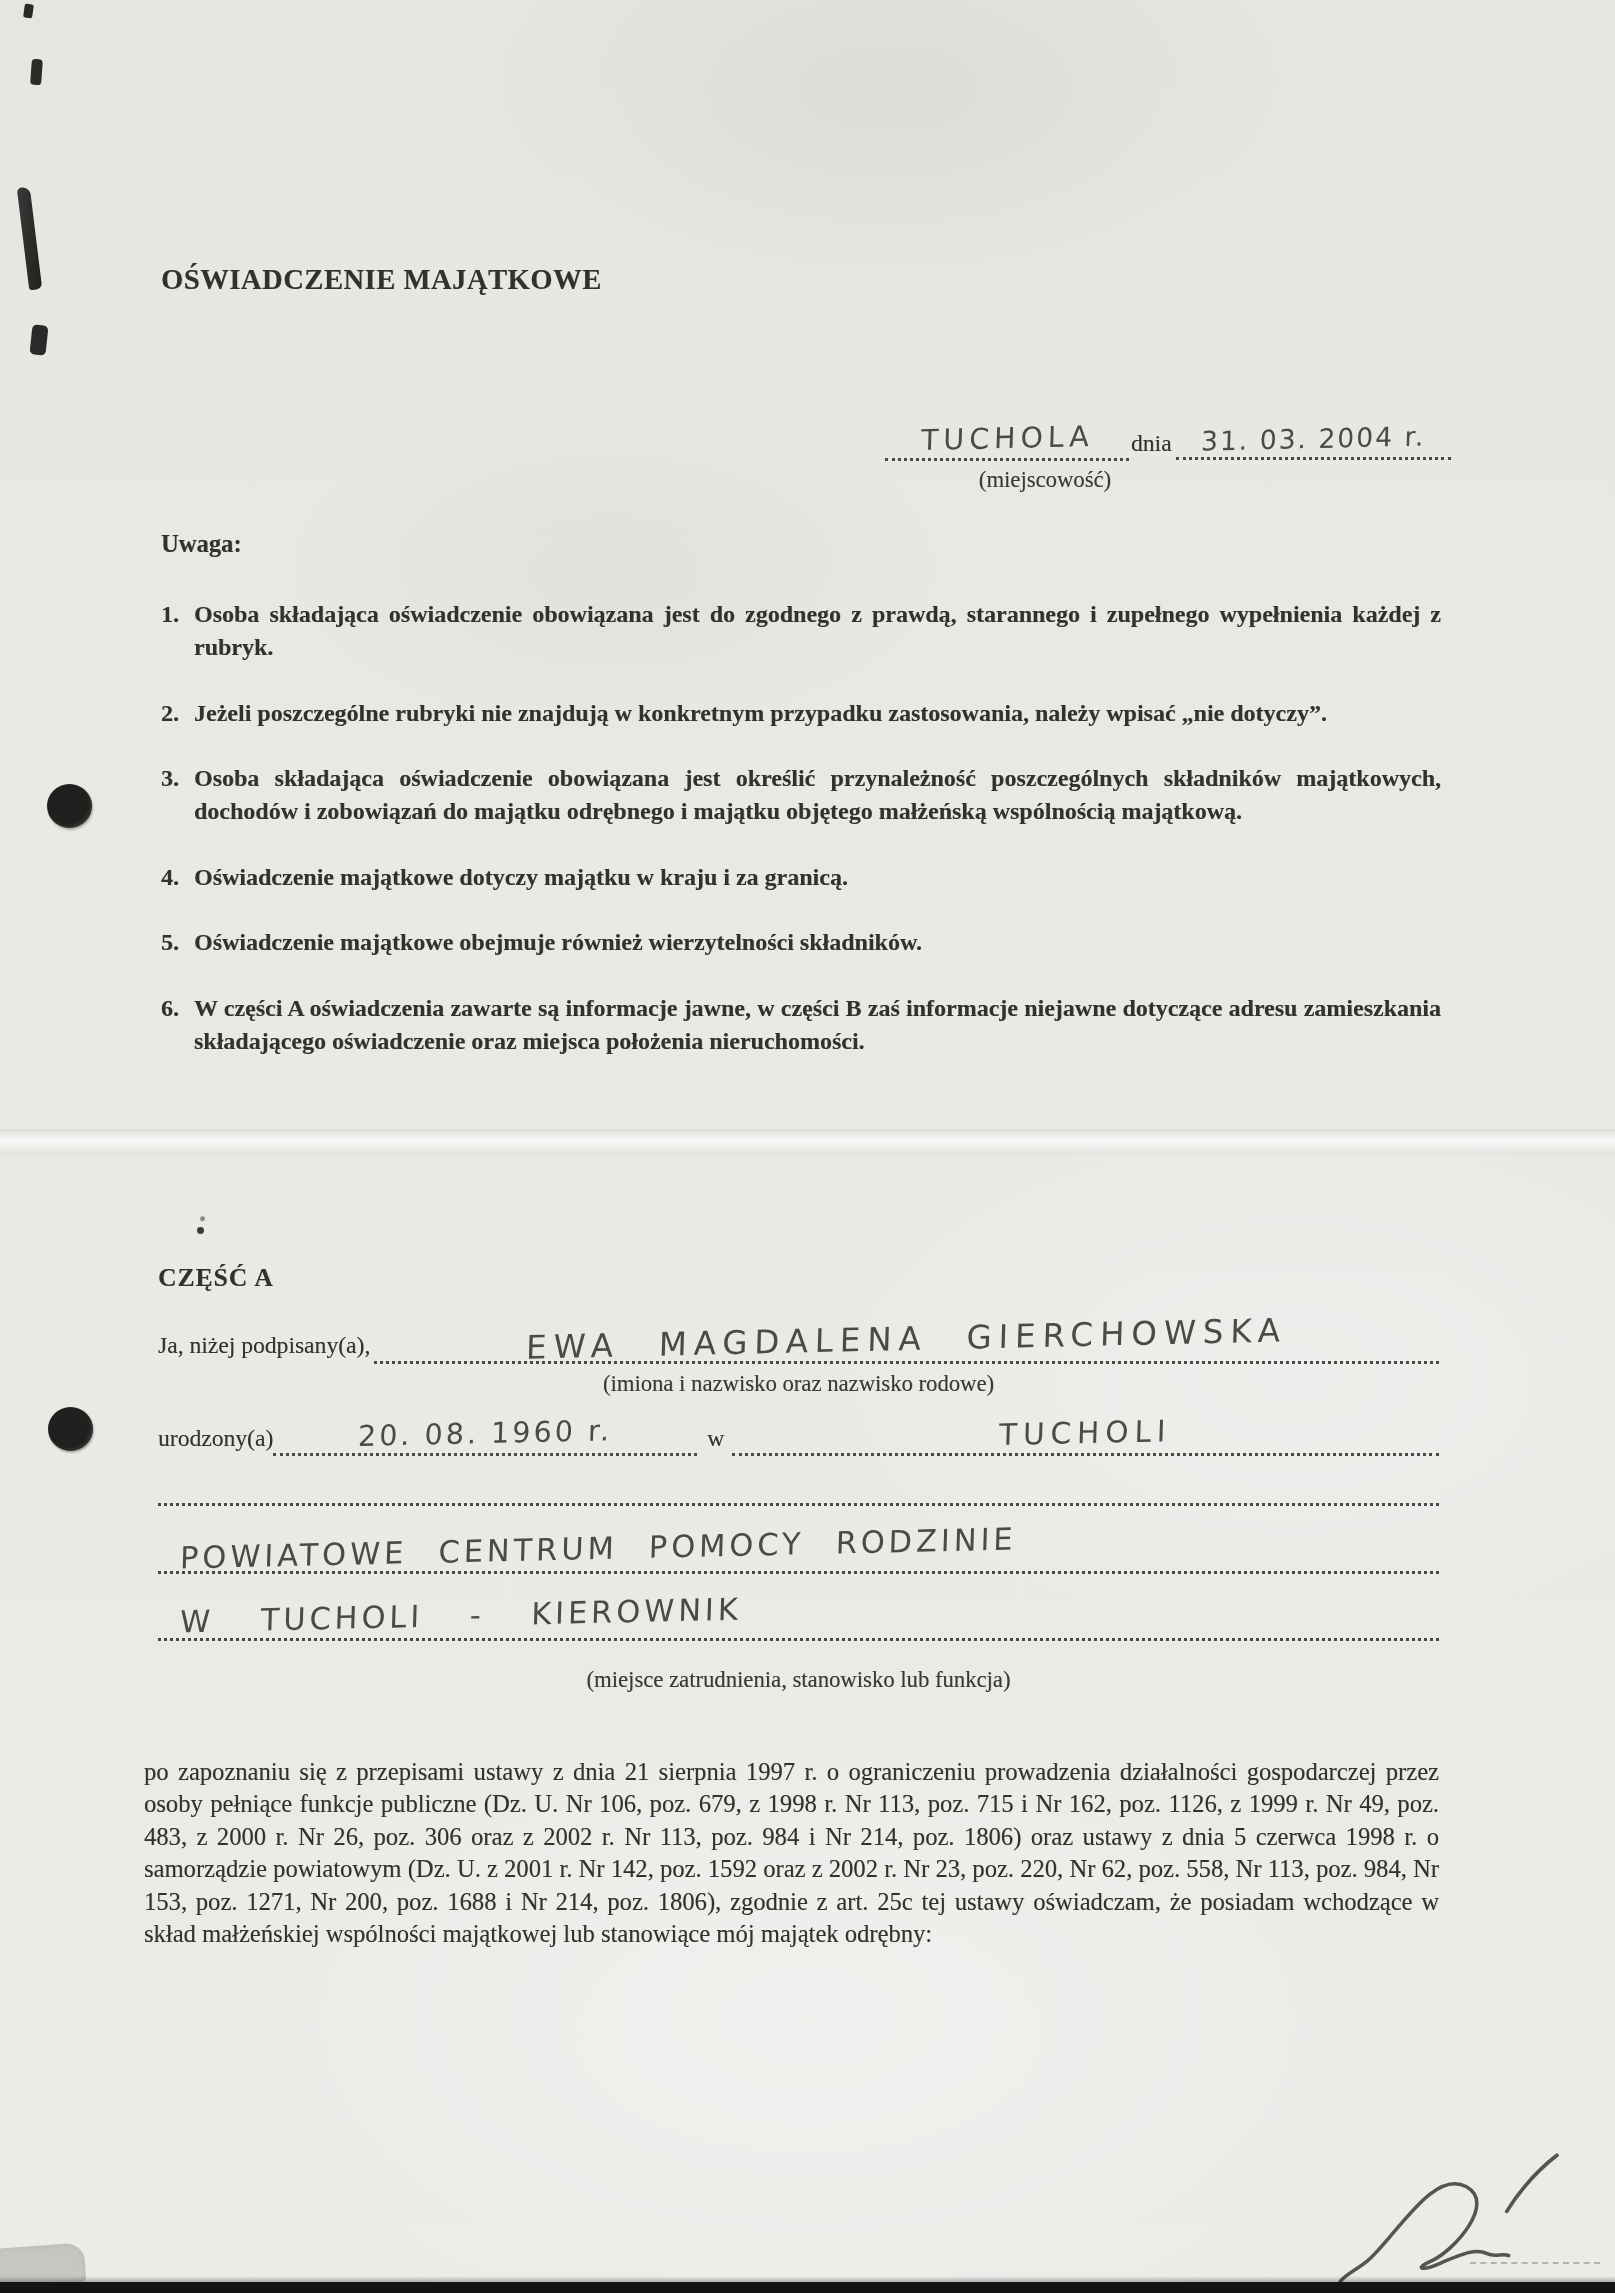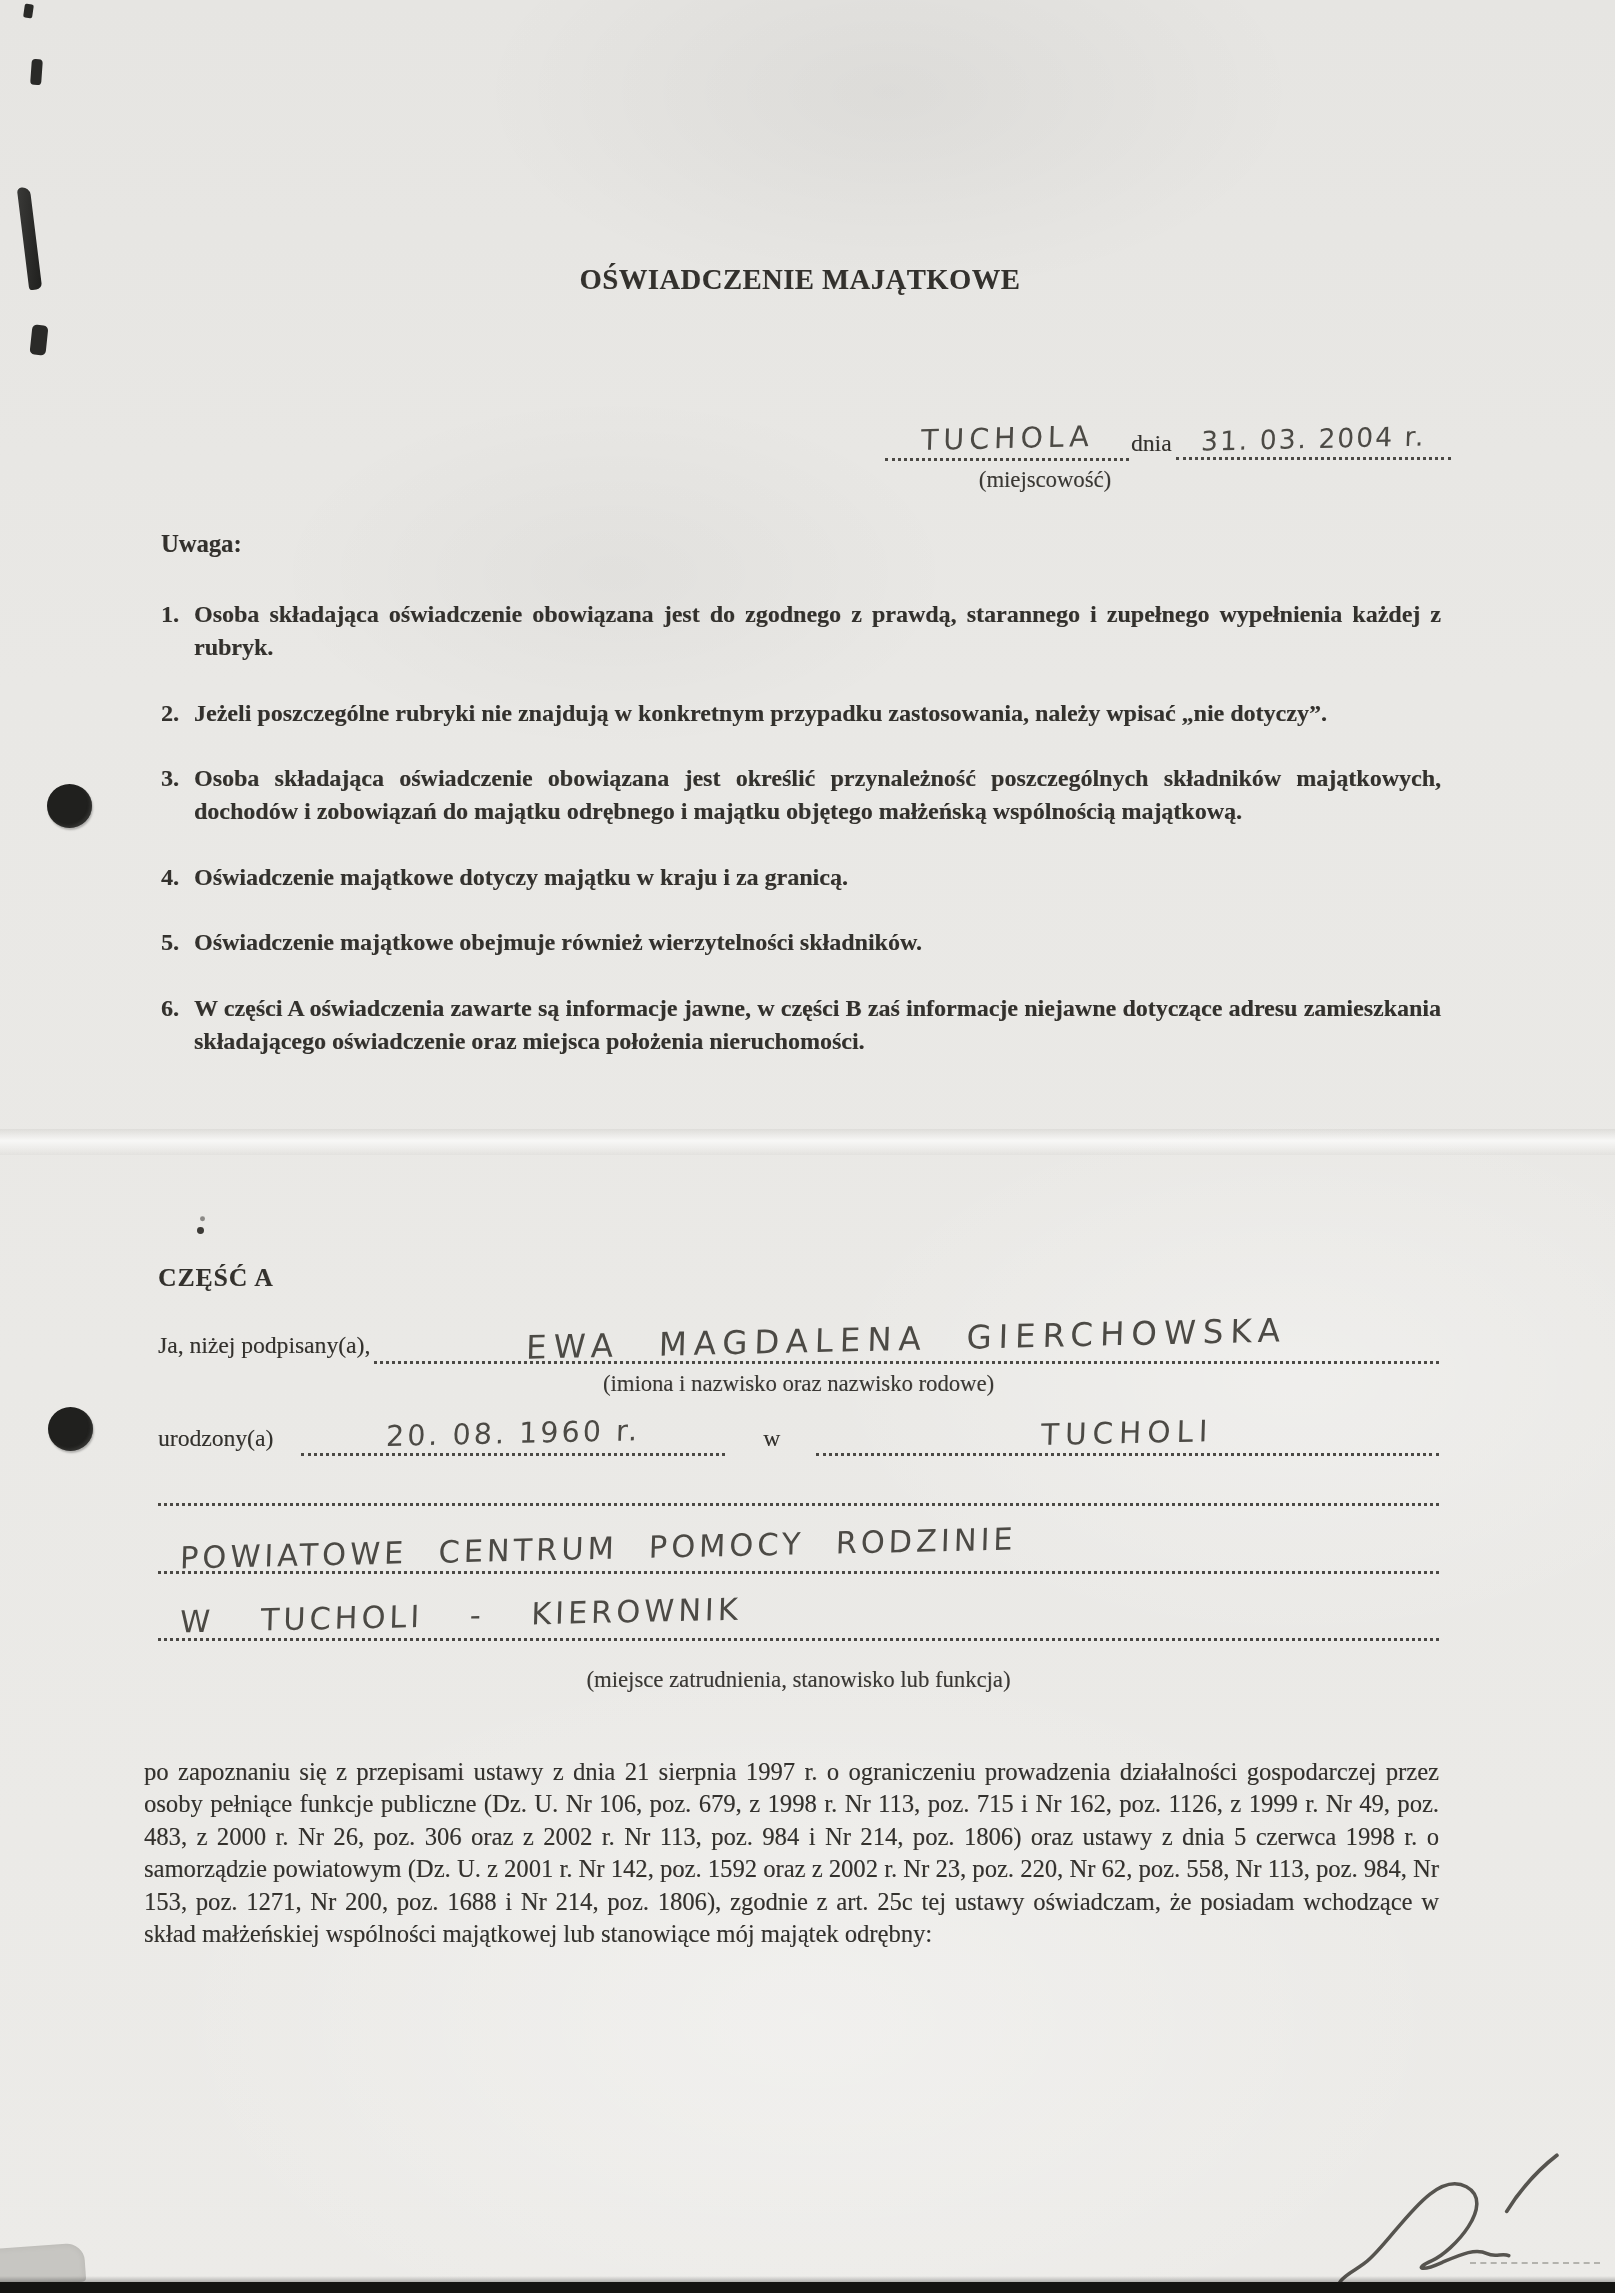--- a/index.html
+++ b/index.html
@@ -32,21 +32,21 @@
   .crease{position:absolute;left:0;width:100%;pointer-events:none;}
   .crease.c1{top:1129px;height:25.6px;
     background:linear-gradient(180deg, rgba(120,118,112,0.10) 0%, rgba(255,255,255,0.65) 45%, rgba(255,255,255,0.25) 70%, rgba(120,118,112,0.06) 100%);}
   .bottom-band{position:absolute;left:0;bottom:0;width:100%;height:10.8px;background:#141412;}
   .bottom-shadow{position:absolute;left:0;bottom:10.8px;width:100%;height:5.9px;background:linear-gradient(180deg, rgba(0,0,0,0) , rgba(0,0,0,0.25));}
   .corner-wedge{position:absolute;left:-13.8px;top:2246px;width:99px;height:39px;background:#c7c6c2;border-radius:5.9px 17.7px 3.9px 9.9px;transform:rotate(-4deg);box-shadow:inset 0 0 7.9px rgba(0,0,0,0.08);}
   .faint-dash{position:absolute;left:1470px;top:2262px;width:130px;border-top:2px dashed rgba(110,108,102,0.45);}
   .ink-speck{position:absolute;left:197px;top:1227px;width:6.9px;height:6.9px;border-radius:50%;background:#3c3a36;box-shadow:2px -11.8px 0 -1px rgba(60,58,54,0.55);}
 
   
-  .title-block{position:absolute;left:161px;top:264px;width:1278px;text-align:center;}
+  .title-block{position:absolute;left:161px;top:264px;width:1278px;text-align:left;}
   .doc-title{font-size:28.6px;font-weight:bold;letter-spacing:0.5px;margin:0 0 7.9px 0;}
   .doc-subtitle{font-size:24.6px;font-weight:bold;line-height:36px;margin:0;}
 
   
   .date-block{position:absolute;left:885px;top:424px;width:566px;font-size:23.6px;}
   .date-row{display:flex;align-items:baseline;}
   .dotted{border-bottom:3px dotted #4b4945;}
   .fill-place{width:244px;text-align:center;}
   .dnia{padding:0 3.9px 0 2px;white-space:nowrap;}
   .fill-date{flex:1;text-align:center;}
@@ -79,21 +79,21 @@
   .note-underline{text-underline-offset:3.9px;}
 
   
   .part-a{position:absolute;left:158px;top:1263px;width:1281px;font-size:23.6px;}
   .part-a-header{font-size:25.6px;font-weight:bold;letter-spacing:1px;}
   .row{display:flex;align-items:baseline;}
   .declarant-row{margin-top:29.6px;}
   .lbl{white-space:nowrap;}
   .fill-name{flex:1;margin-left:3.9px;text-align:center;}
   .center-caption{text-align:center;margin-top:7.9px;}
-  .born-row{margin-top:21.7px;gap:28px;}
+  .born-row{margin-top:21.7px;}
   .fill-borndate{width:424px;text-align:center;}
   .w-label{padding:0 7.9px 0 9.9px;}
   .fill-bplace{flex:1;text-align:center;}
   .blank-line{margin-top:45px;border-bottom:3px dotted #4b4945;height:2px;}
   .emp-line{margin-top:27.6px;border-bottom:3px dotted #4b4945;padding:0 0 2px 21.7px;}
   .emp-caption{margin-top:25.6px;}
 
   
   .legal{position:absolute;left:144px;top:1731px;width:1295px;font-size:24.6px;line-height:32.5px;text-align:justify;}
 

